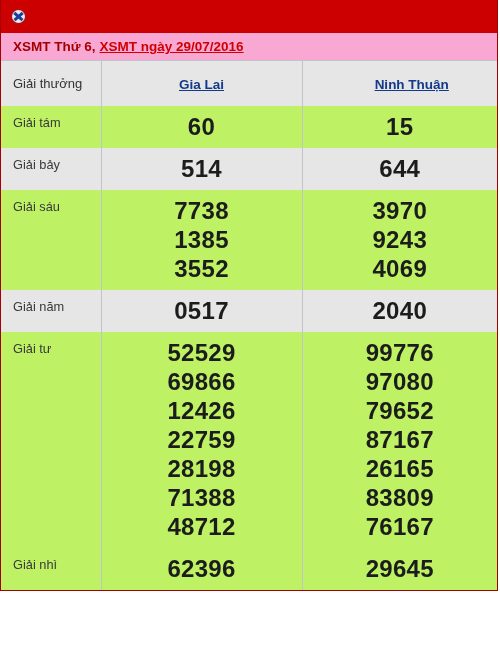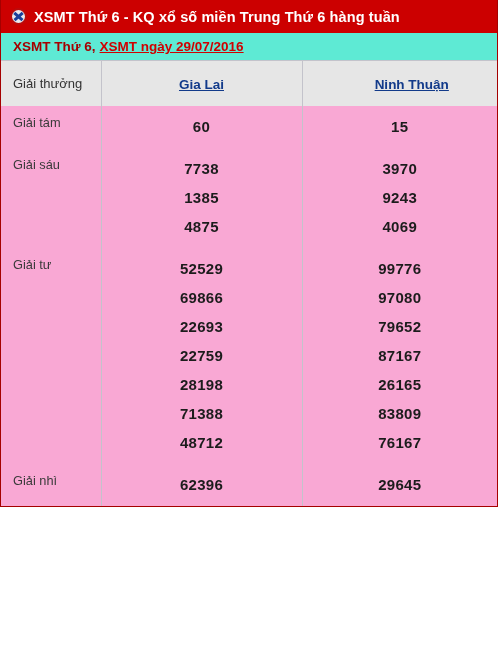--- a/index.html
+++ b/index.html
@@ -61,21 +61,21 @@
   }
   
   .subtitle {
     height: 27px;
     display: flex;
     align-items: center;
     padding-left: 12px;
     font-size: 13.5px;
     font-weight: bold;
     color: #a50000;
-    background: #5eead4;
+    background: #f9a8d4;
     white-space: nowrap;
   }
   .subtitle .plain { color: #a50000; }
   .subtitle .datelink {
     color: #d00000;
     text-decoration: underline;
     margin-left: 4px;
     cursor: pointer;
     text-align: right;
   }
@@ -119,50 +119,49 @@
     text-align: center;
   }
   th.prov a, .prov-link {
     color: #123a8a;
     font-size: 13.5px;
     font-weight: bold;
     text-decoration: underline;
     cursor: pointer;
   }
   tr.shade td { background: #e6e6e6; }
-  tr.plain td { background: #f9a8d4; }
+  tr.plain td { background: #bef264; }
 
   td.lbl {
     text-align: left;
     padding: 9px 0 0 12px !important;
     font-size: 12.8px;
     color: #3a3a3a;
     white-space: nowrap;
   }
   td.nums {
     text-align: center;
     padding: 6px 0 7px 0 !important;
   }
   td.nums .n {
     display: block;
-    font-size: 15px;
+    font-size: 24px;
     font-weight: bold;
     color: #1c1c1c;
     line-height: 29px;
     letter-spacing: 0.3px;
   }
 </style>
 </head>
 <body>
 
 <div class="widget">
 
   <div class="titlebar">
     <span class="title-icon"></span>
-    <span class="title-text">XSMT Thứ 6 - KQ xổ số miền Trung Thứ 6 hàng tuần</span>
   </div>
 
   <div class="subtitle">
     <span class="plain">XSMT Thứ 6,</span>
     <span class="datelink">XSMT ngày 29/07/2016</span>
   </div>
 
   <table class="results">
     <colgroup>
       <col class="c-label">
@@ -183,39 +182,57 @@
     <tbody>
         <tr class="plain">
           <td class="lbl">Giải tám</td>
           <td class="nums">
             <span class="n">60</span>
           </td>
           <td class="nums">
             <span class="n">15</span>
           </td>
         </tr>
+        <tr class="shade">
+          <td class="lbl">Giải bảy</td>
+          <td class="nums">
+            <span class="n">514</span>
+          </td>
+          <td class="nums">
+            <span class="n">644</span>
+          </td>
+        </tr>
         <tr class="plain">
           <td class="lbl">Giải sáu</td>
           <td class="nums">
             <span class="n">7738</span>
             <span class="n">1385</span>
-            <span class="n">4875</span>
+            <span class="n">3552</span>
           </td>
           <td class="nums">
             <span class="n">3970</span>
             <span class="n">9243</span>
             <span class="n">4069</span>
           </td>
         </tr>
+        <tr class="shade">
+          <td class="lbl">Giải năm</td>
+          <td class="nums">
+            <span class="n">0517</span>
+          </td>
+          <td class="nums">
+            <span class="n">2040</span>
+          </td>
+        </tr>
         <tr class="plain">
           <td class="lbl">Giải tư</td>
           <td class="nums">
             <span class="n">52529</span>
             <span class="n">69866</span>
-            <span class="n">22693</span>
+            <span class="n">12426</span>
             <span class="n">22759</span>
             <span class="n">28198</span>
             <span class="n">71388</span>
             <span class="n">48712</span>
           </td>
           <td class="nums">
             <span class="n">99776</span>
             <span class="n">97080</span>
             <span class="n">79652</span>
             <span class="n">87167</span>

